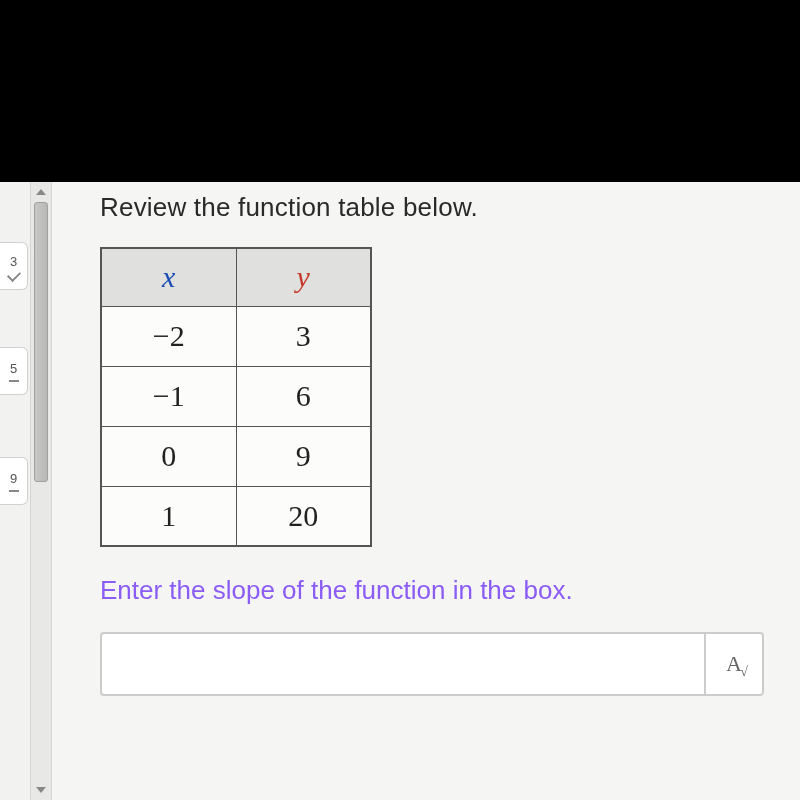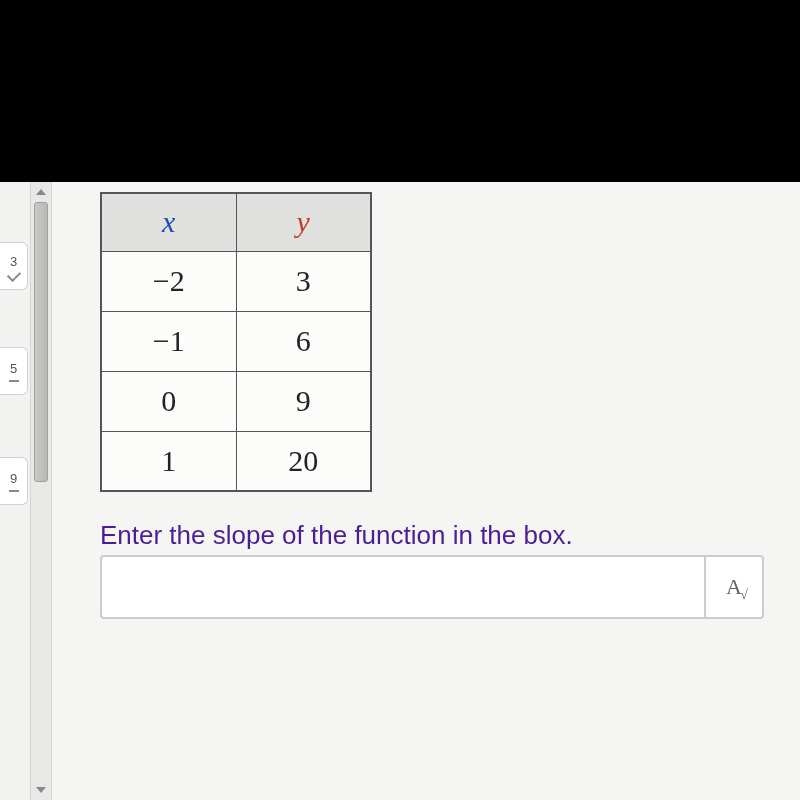--- a/index.html
+++ b/index.html
@@ -113,23 +113,23 @@
       background: #e0e0de;
       font-style: italic;
       font-weight: normal;
       height: 58px;
     }
     .x-head { color: #1a4db3; }
     .y-head { color: #c43a2a; }
     .func-table td { background: #fcfcfa; color: #222; }
     .instruction {
       font-size: 26px;
-      color: #4c1d95;
+      color: #8b5cf6;
       margin-top: 28px;
-      margin-bottom: 4px;
+      margin-bottom: 26px;
     }
     .answer-row {
       display: flex;
       align-items: stretch;
       gap: 0;
     }
     .answer-input {
       flex: 1;
       height: 64px;
       border: 2px solid #ccc;
@@ -186,20 +186,21 @@
     <div class="scroll-arrow">
       <div class="arrow-up"></div>
     </div>
     <div class="scroll-thumb"></div>
     <div class="scroll-arrow bottom">
       <div class="arrow-down"></div>
     </div>
   </div>
 
   <div class="main">
+    <div class="prompt-text">Review the function table below.</div>
 
     <table class="func-table">
       <thead>
         <tr>
           <th class="x-head">x</th>
           <th class="y-head">y</th>
         </tr>
       </thead>
       <tbody>
         <tr>

